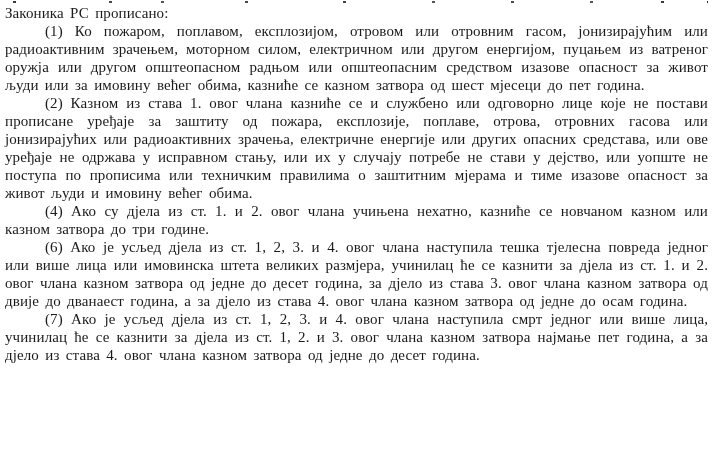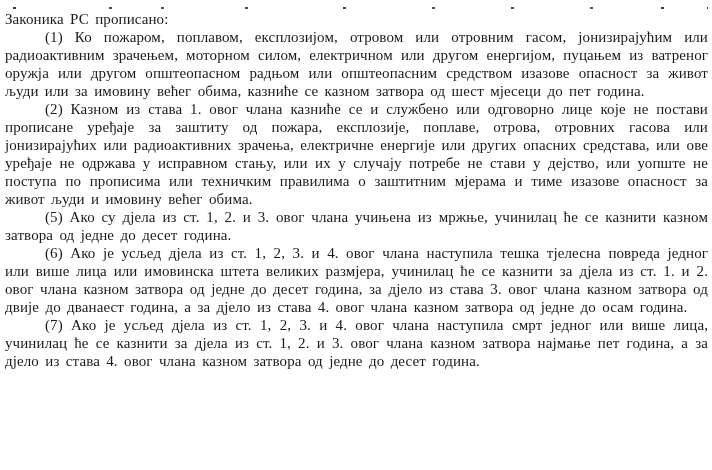--- a/index.html
+++ b/index.html
@@ -10,21 +10,21 @@
   body {
     width: 712px;
     height: 470px;
     overflow: hidden;
   }
   .doc-page {
     box-sizing: border-box;
     width: 712px;
     height: 470px;
     background: #ffffff;
-    padding: 6px 4px 0 5px;
+    padding: 0 4px 0 5px;
   }
   
   .clip-artifact {
     position: relative;
     height: 4px;
     overflow: hidden;
   }
   .clip-artifact .speck {
     position: absolute;
     top: 1px;
@@ -64,17 +64,17 @@
 <body>
 
 <div class="doc-page">
   <div class="clip-artifact">
     <span class="speck"></span>
   </div>
   <div class="doc-text">
     <p class="no-indent">Законика РС прописано:</p>
     <p>(1) Ко пожаром, поплавом, експлозијом, отровом или отровним гасом, јонизирајућим или радиоактивним зрачењем, моторном силом, електричном или другом енергијом, пуцањем из ватреног оружја или другом општеопасном радњом или општеопасним средством изазове опасност за живот људи или за имовину већег обима, казниће се казном затвора од шест мјесеци до пет година.</p>
     <p>(2) Казном из става 1. овог члана казниће се и службено или одговорно лице које не постави прописане уређаје за заштиту од пожара, експлозије, поплаве, отрова, отровних гасова или јонизирајућих или радиоактивних зрачења, електричне енергије или других опасних средстава, или ове уређаје не одржава у исправном стању, или их у случају потребе не стави у дејство, или уопште не поступа по прописима или техничким правилима о заштитним мјерама и тиме изазове опасност за живот људи и имовину већег обима.</p>
-    <p>(5) Ако су дјела из ст. 1, 2. и 3. овог члана учињена из мржње, учинилац ће се казнити казном затвора од једне до десет година.</p>
+    <p>(4) Ако су дјела из ст. 1. и 2. овог члана учињена нехатно, казниће се новчаном казном или казном затвора до три године.</p>
     <p>(6) Ако је усљед дјела из ст. 1, 2, 3. и 4. овог члана наступила тешка тјелесна повреда једног или више лица или имовинска штета великих размјера, учинилац ће се казнити за дјела из ст. 1. и 2. овог члана казном затвора од једне до десет година, за дјело из става 3. овог члана казном затвора од двије до дванаест година, а за дјело из става 4. овог члана казном затвора од једне до осам година.</p>
     <p>(7) Ако је усљед дјела из ст. 1, 2, 3. и 4. овог члана наступила смрт једног или више лица, учинилац ће се казнити за дјела из ст. 1, 2. и 3. овог члана казном затвора најмање пет година, а за дјело из става 4. овог члана казном затвора од једне до десет година.</p>
   </div>
 </div>
 
 </body></html>

